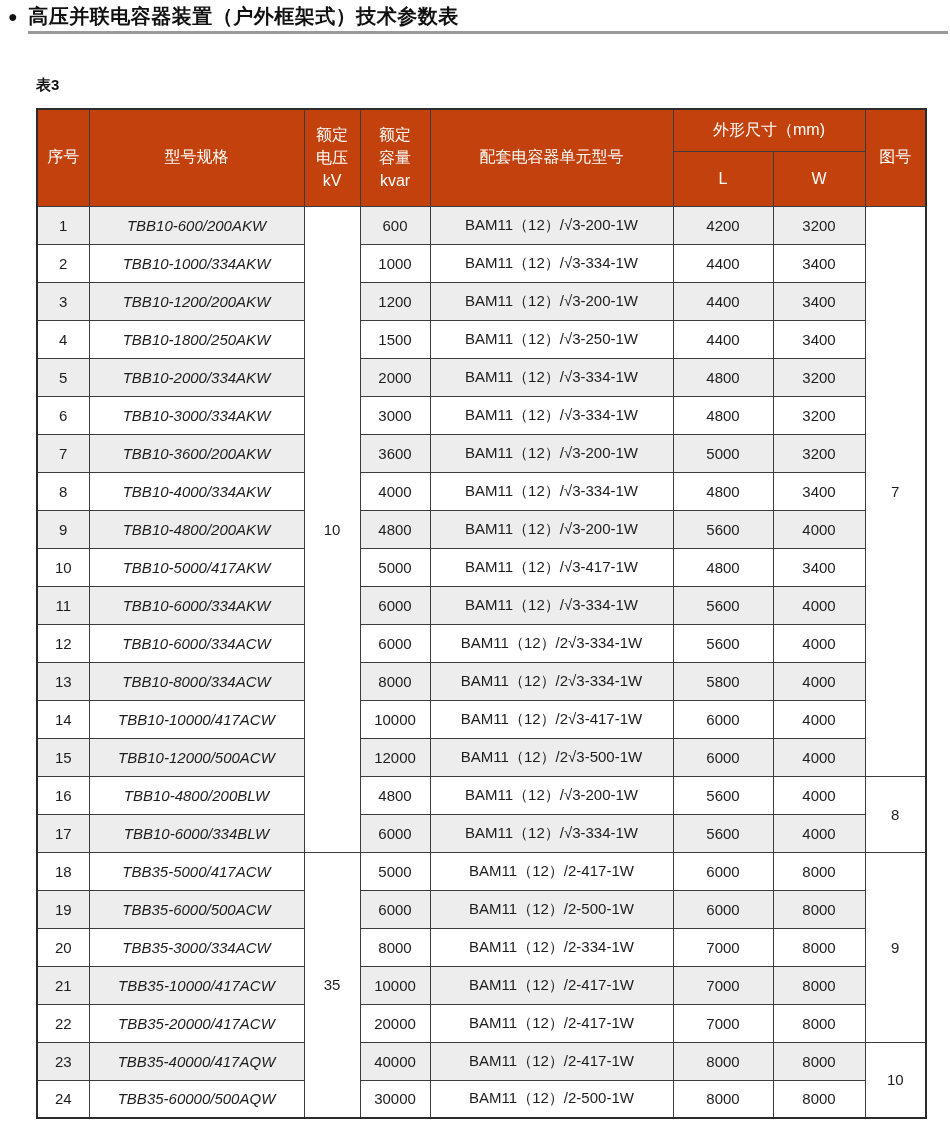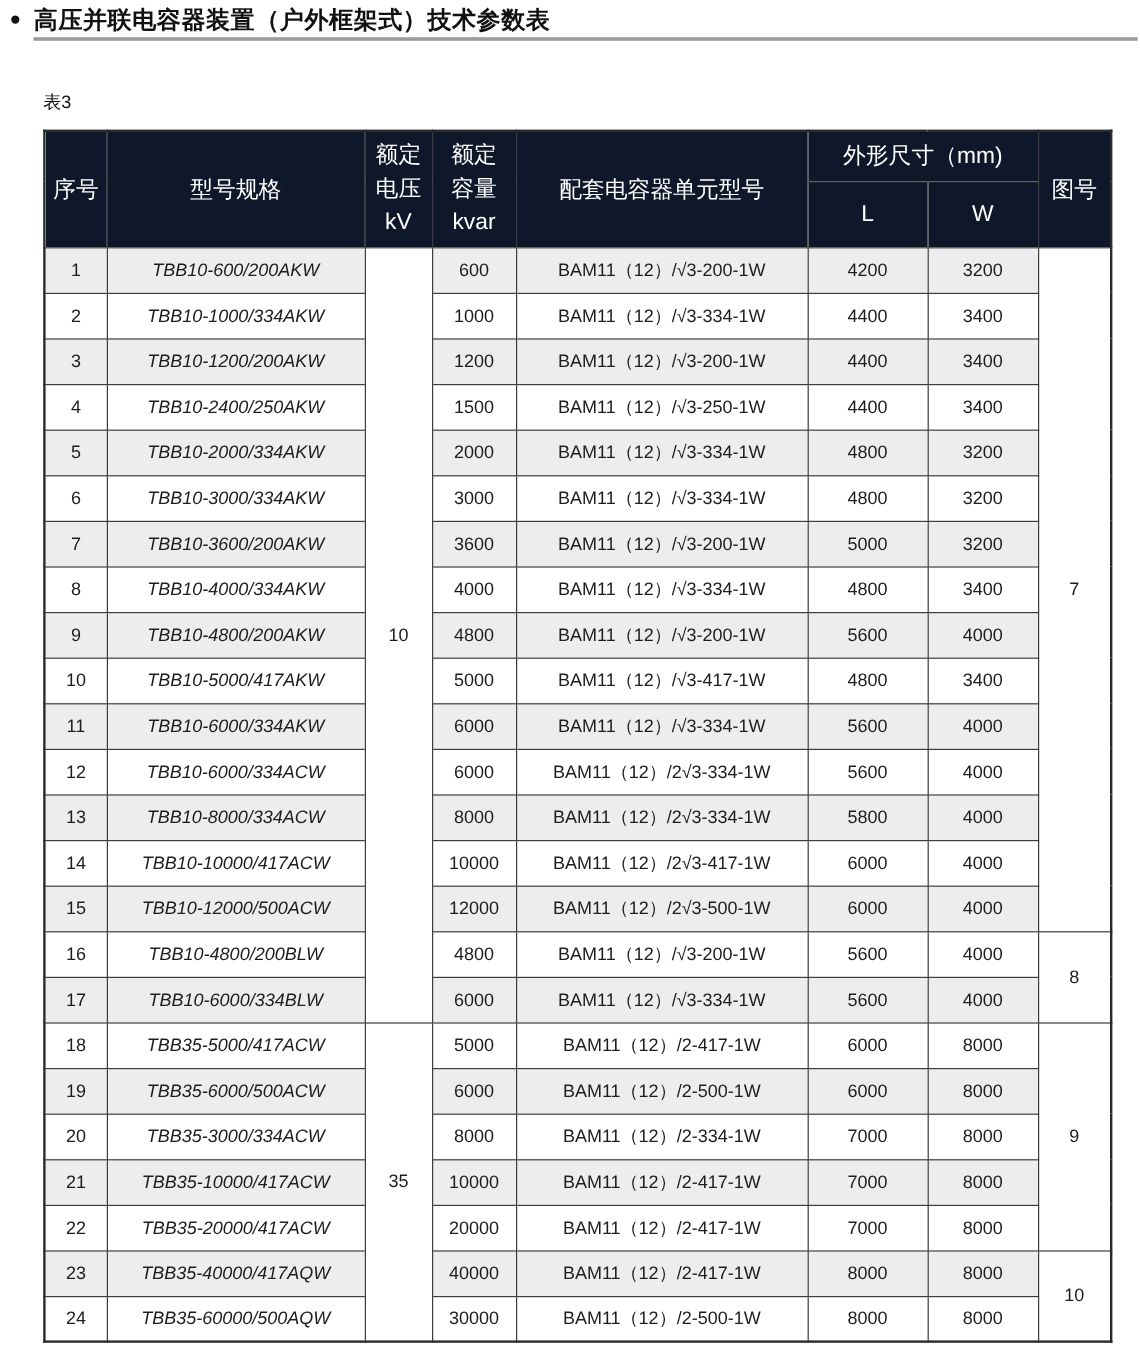--- a/index.html
+++ b/index.html
@@ -18,42 +18,42 @@
     letter-spacing: 0.5px;
     white-space: nowrap;
   }
   .title-bullet { font-size: 16px; margin-right: 10px; color: #111; }
   .title-rule {
     position: absolute; left: 28px; top: 31px;
     width: 920px; height: 3px; background: #9b9b9b;
   }
   .table-label {
     position: absolute; left: 36px; top: 76px;
-    font-size: 15px; font-weight: normal; color: #111;
+    font-size: 15px; font-weight: bold; color: #111;
   }
   table.spec {
     position: absolute; left: 36px; top: 108px;
     width: 889px;
     border-collapse: collapse;
     table-layout: fixed;
     font-size: 15px;
   }
   table.spec th, table.spec td {
     border: 1px solid #3c3c3c;
     text-align: center;
     vertical-align: middle;
     padding: 0;
     overflow: hidden;
   }
   table.spec { border: 2px solid #2b2b2b; }
   table.spec thead th {
-    background: #0f172a;
+    background: #c2410c;
     color: #ffffff;
     font-weight: normal;
-    font-size: 19px;
+    font-size: 16px;
   }
   thead tr.h1 { height: 42px; }
   thead tr.h2 { height: 55px; }
   tbody tr { height: 38px; }
   th.multiline { white-space: pre-line; line-height: 1.45; }
   td.c-model { text-align: left; padding-left: 21px; font-style: italic; }
   td.c-unit  { text-align: left; padding-left: 10px; margin-left: 45px; }
   tbody tr.odd td { background: #ededed; }
   tbody tr.even td { background: #ffffff; }
   tbody td.c-merge { background: #ffffff !important; }
@@ -121,21 +121,21 @@
       <tr class="odd">
         <td class="c-seq">3</td>
         <td class="c-model">TBB10-1200/200AKW</td>
         <td class="c-num">1200</td>
         <td class="c-unit">BAM11（12）/√3-200-1W</td>
         <td class="c-num">4400</td>
         <td class="c-num">3400</td>
       </tr>
       <tr class="even">
         <td class="c-seq">4</td>
-        <td class="c-model">TBB10-2400/250AKW</td>
+        <td class="c-model">TBB10-1800/250AKW</td>
         <td class="c-num">1500</td>
         <td class="c-unit">BAM11（12）/√3-250-1W</td>
         <td class="c-num">4400</td>
         <td class="c-num">3400</td>
       </tr>
       <tr class="odd">
         <td class="c-seq">5</td>
         <td class="c-model">TBB10-2000/334AKW</td>
         <td class="c-num">2000</td>
         <td class="c-unit">BAM11（12）/√3-334-1W</td>

